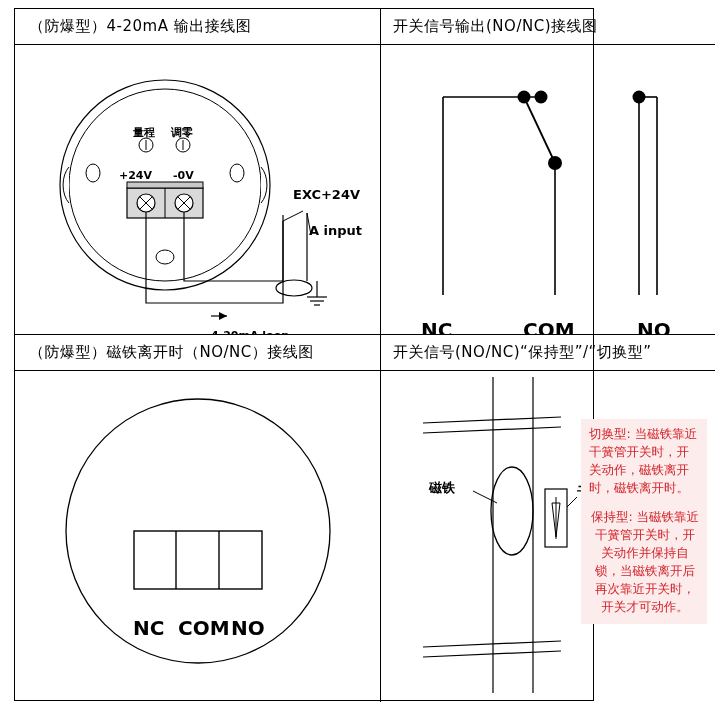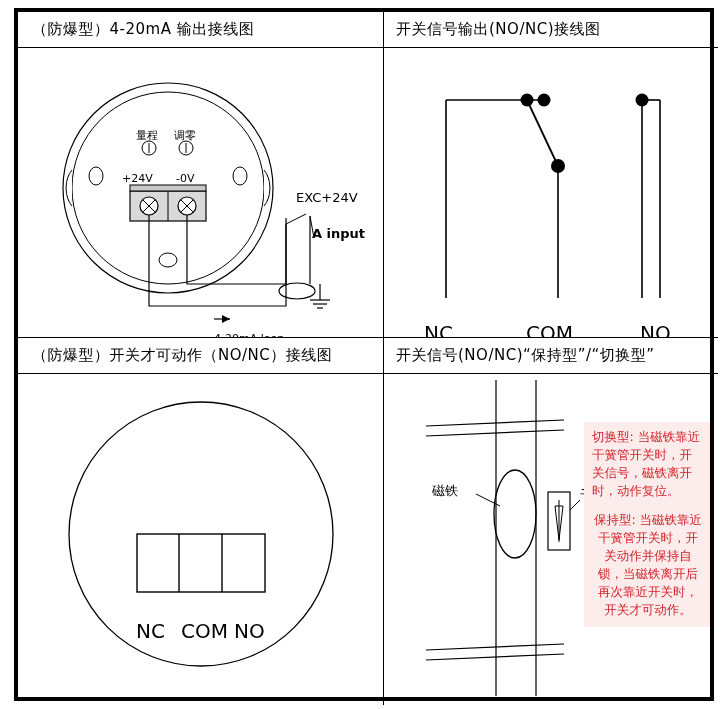--- a/index.html
+++ b/index.html
@@ -1,32 +1,32 @@
 <!DOCTYPE html>
 <html><head>
 <meta charset="utf-8">
 <style>
   html,body{margin:0;padding:0;background:#ffffff;}
   body{width:728px;height:709px;font-family:"DejaVu Sans","Liberation Sans",sans-serif;color:#000;}
   #sheet{position:relative;width:728px;height:709px;}
 
-  .grid{position:absolute;left:14px;top:8px;width:700px;height:693px;
+  .grid{position:absolute;left:14px;top:8px;width:580px;height:693px;
         display:grid;grid-template-columns:366px 334px;grid-template-rows:36px 290px 36px 331px;
-        border:4px solid #000000;box-sizing:border-box;}
+        border:1px solid #000000;box-sizing:border-box;}
   .cell{border-right:1px solid #000;border-bottom:1px solid #000;box-sizing:border-box;position:relative;overflow:hidden;}
   .cell.last-col{border-right:none;}
   .cell.last-row{border-bottom:none;}
 
   .hdr{display:flex;align-items:center;padding-left:14px;font-size:15px;letter-spacing:.5px;}
   .hdr.c2{padding-left:12px;}
 
   .panel{position:relative;width:100%;height:100%;}
   svg{display:block;}
 
-  .lbl{position:absolute;font-size:13px;white-space:nowrap;}
+  .lbl{position:absolute;font-size:13px;white-space:nowrap;font-weight:bold;}
   .lbl.sm{font-size:11px;}
   .lbl.big{font-size:20px;margin-top:23px;}
 
   .noteblk{position:absolute;right:8px;top:48px;width:126px;background:#fdecec;
            border:0;padding:6px 6px 8px 8px;box-sizing:border-box;}
   .noteblk p{margin:0 0 10px 0;color:#d2232a;font-size:12.5px;line-height:1.45;}
   .noteblk p:last-child{margin-bottom:0;text-align:center;}
 </style>
 </head>
 <body>
@@ -123,21 +123,21 @@
           <line x1="258" y1="52" x2="276" y2="52" stroke="#000" stroke-width="1.6"></line>
           <line x1="276" y1="52" x2="276" y2="250" stroke="#000" stroke-width="1.6"></line>
         </svg>
         <span class="lbl big" style="left:40px;top:250px;">NC</span>
         <span class="lbl big" style="left:142px;top:250px;">COM</span>
         <span class="lbl big" style="left:256px;top:250px;">NO</span>
       </div>
     </div>
 
     <div class="cell hdr">
-      <span>（防爆型）开关才可动作（NO/NC）接线图</span>
+      <span>（防爆型）磁铁离开时（NO/NC）接线图</span>
     </div>
 
     <div class="cell hdr c2 last-col">
       <span>开关信号(NO/NC)“保持型”/“切换型”</span>
     </div>
 
     <div class="cell last-row">
       <div class="panel">
         <svg width="366" height="330" viewBox="0 0 366 330">
           <circle cx="183" cy="160" r="132" fill="none" stroke="#000" stroke-width="1.3"></circle>
@@ -170,20 +170,20 @@
           <path d="M171,132 L179,132 L175,166 Z" fill="none" stroke="#000" stroke-width="1"></path>
 
           <line x1="92" y1="120" x2="116" y2="132" stroke="#000" stroke-width="1"></line>
           <line x1="196" y1="126" x2="186" y2="136" stroke="#000" stroke-width="1"></line>
         </svg>
 
         <span class="lbl" style="left:48px;top:108px;">磁铁</span>
         <span class="lbl" style="left:196px;top:112px;">干簧管</span>
 
         <div class="noteblk">
-          <p>切换型: 当磁铁靠近干簧管开关时，开关信号，磁铁离开时，动作复位。</p>
+          <p>切换型: 当磁铁靠近干簧管开关时，开关动作，磁铁离开时，磁铁离开时。</p>
           <p>保持型: 当磁铁靠近干簧管开关时，开关动作并保持自锁，当磁铁离开后再次靠近开关时，开关才可动作。</p>
         </div>
       </div>
     </div>
 
   </div>
 </div>
 
 </body></html>

